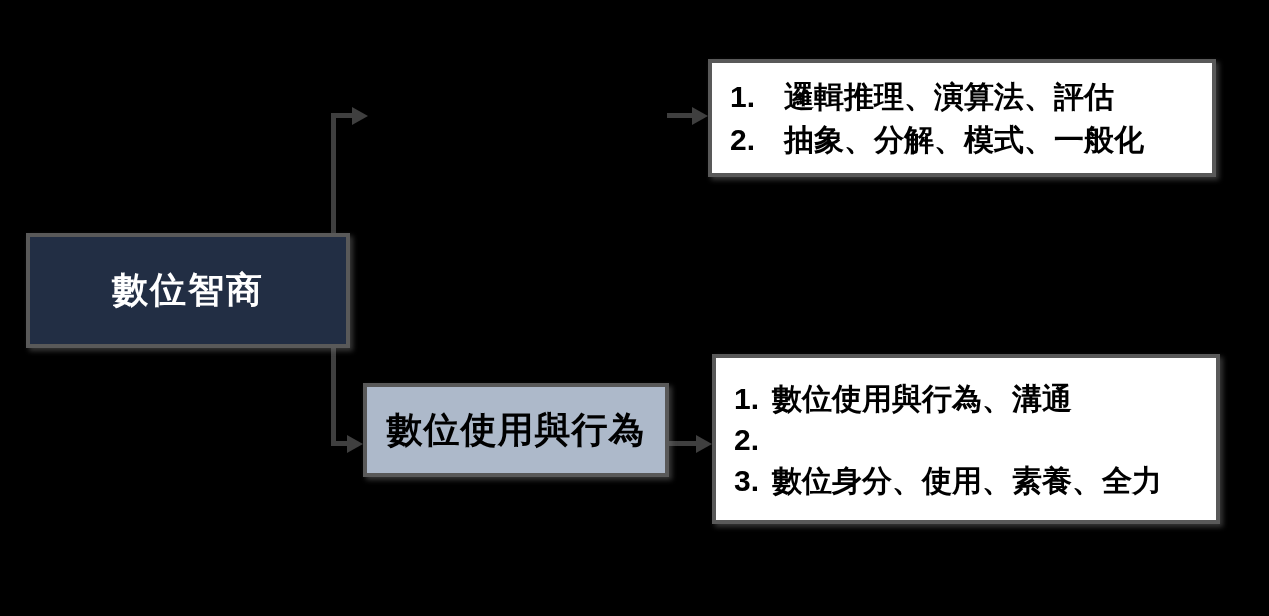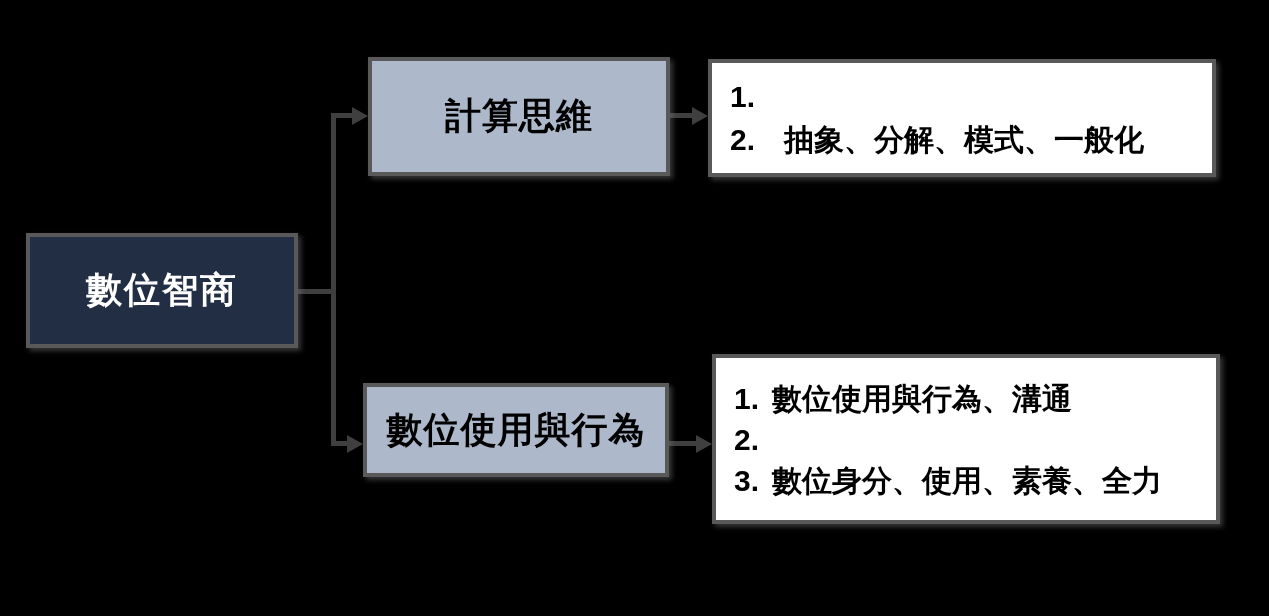--- a/index.html
+++ b/index.html
@@ -2,21 +2,21 @@
 <html style="--background: #000000; --root-fill: #222e44; --root-text: #ffffff; --branch-fill: #adb9ca; --detail-fill: #ffffff; --border: #595959; --connector: #3f3f3f;"><head>
 <meta charset="utf-8">
 <style>
   html,body{margin:0;padding:0;background:#000;}
   body{font-family:"Liberation Sans","DejaVu Sans",sans-serif;}
   .canvas{position:relative;width:1269px;height:616px;background:var(--background,#000);
           overflow:hidden;border-radius:26px;}
   .node{position:absolute;box-sizing:border-box;border:4px solid var(--border,#595959);
         display:flex;align-items:center;justify-content:center;font-weight:bold;color:#000;
         box-shadow:3px 3px 5px rgba(120,120,120,.45);}
-  .node-root{left:26px;top:233px;width:272px;height:115px;background:var(--root-fill,#222e44);
+  .node-root{left:26px;top:233px;width:324px;height:115px;background:var(--root-fill,#222e44);
              color:var(--root-text,#fff);font-size:36px;letter-spacing:2px;}
   .node-branch{background:var(--branch-fill,#adb9ca);font-size:36px;letter-spacing:1px;}
   .node-branch-1{left:368px;top:57px;width:302px;height:119px;}
   .node-branch-2{left:363px;top:383px;width:306px;height:94px;}
   .node-detail{background:var(--detail-fill,#fff);flex-direction:column;align-items:stretch;
                justify-content:center;font-size:30px;padding:0 8px 0 18px;}
   .node-detail-1{left:708px;top:59px;width:508px;height:118px;}
   .node-detail-2{left:712px;top:354px;width:508px;height:170px;}
   .detail-row{display:flex;align-items:baseline;line-height:43px;white-space:nowrap;}
   .node-detail-2 .detail-row{line-height:41px;}
@@ -41,31 +41,29 @@
   <div class="arrow" style="left:347px;top:435px;"></div>
   <div class="conn" style="left:667px;top:113px;width:29px;height:5px;"></div>
   <div class="arrow" style="left:692px;top:107px;"></div>
   <div class="conn" style="left:666px;top:441px;width:34px;height:5px;"></div>
   <div class="arrow" style="left:696px;top:435px;"></div>
 
   <div class="node node-root">
     <span>數位智商</span>
   </div>
 
-  <div class="node node-branch node-branch-1">
-    <span>計算思維</span>
-  </div>
 
   <div class="node node-branch node-branch-2">
     <span>數位使用與行為</span>
   </div>
 
   <div class="node node-detail node-detail-1">
     <div class="detail-row">
       <span class="detail-num">1.</span>
+      <span>邏輯推理、演算法、評估</span>
     </div>
     <div class="detail-row">
       <span class="detail-num">2.</span>
       <span>抽象、分解、模式、一般化</span>
     </div>
   </div>
 
   <div class="node node-detail node-detail-2">
     <div class="detail-row">
       <span class="detail-num">1.</span>

